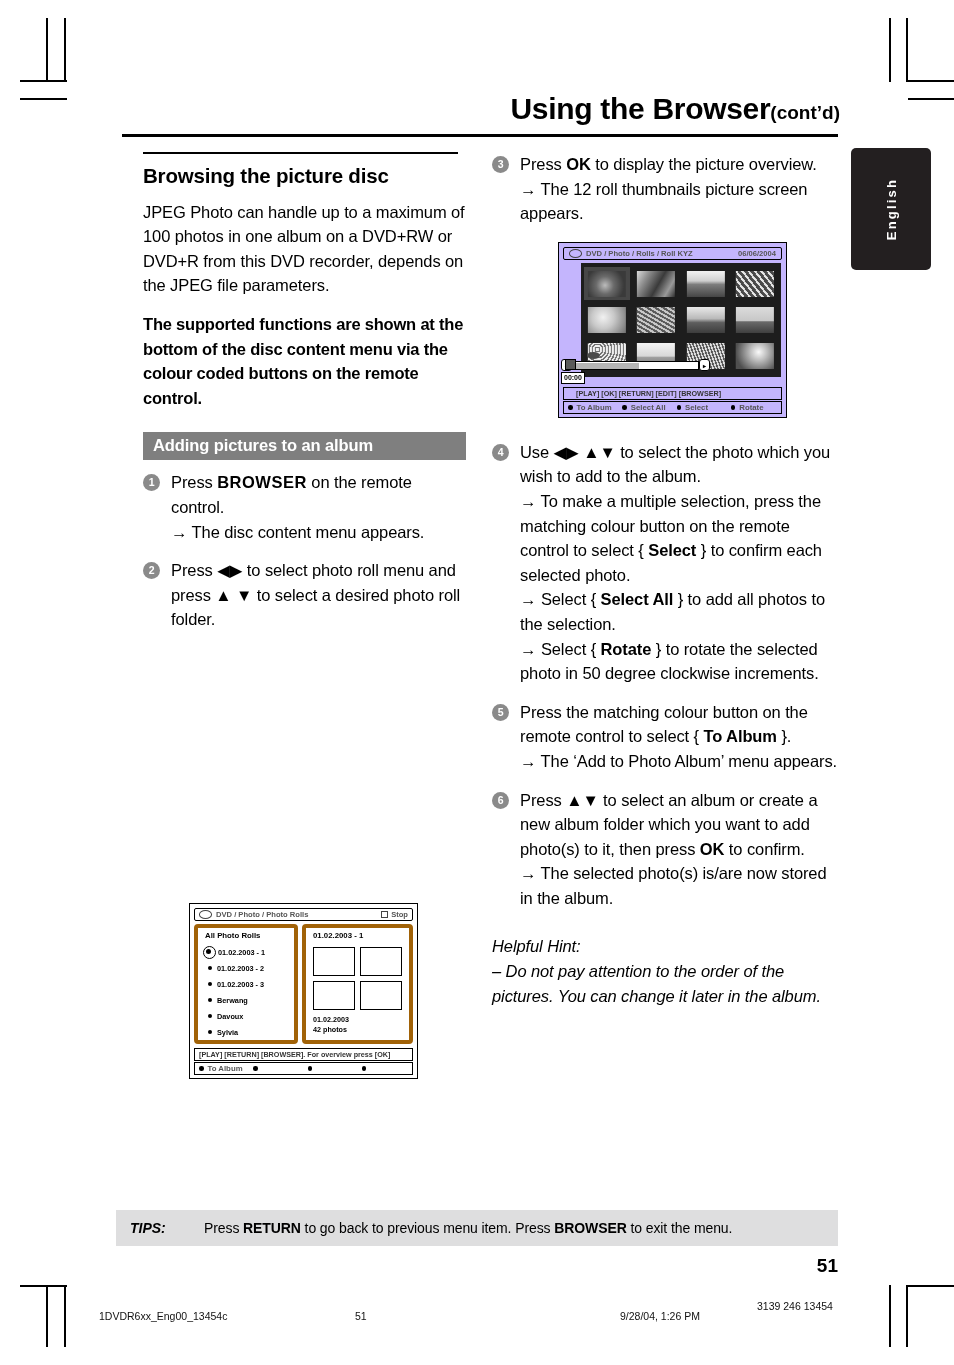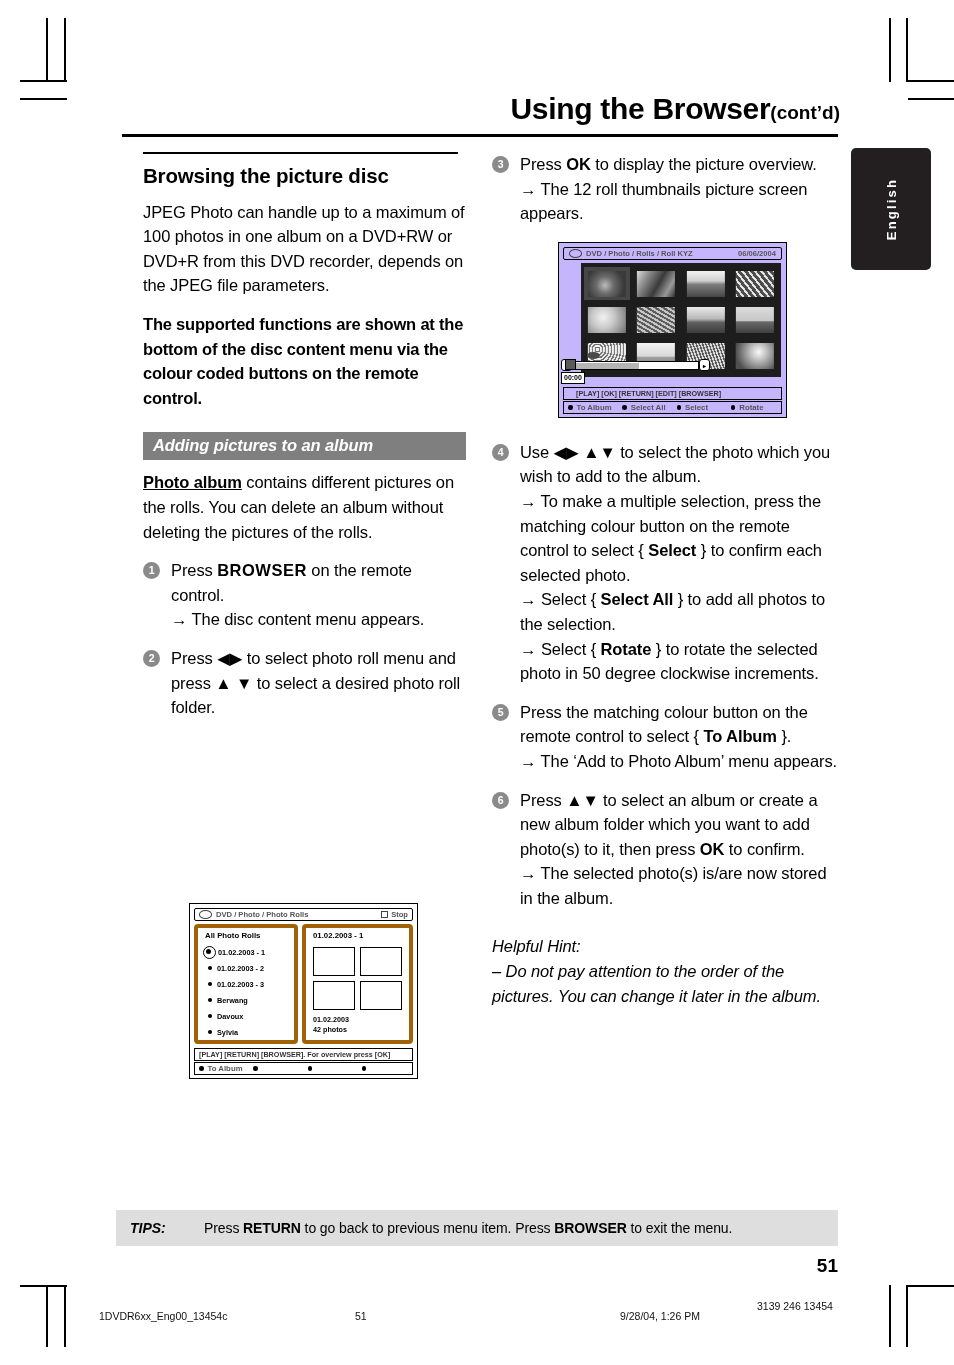--- a/index.html
+++ b/index.html
@@ -98,21 +98,20 @@
 
   
   .banner {
     background: #7f7f7f;
     color: #fff;
     font-size: 16.5px;
     font-weight: bold;
     padding: 4px 10px 5px 10px;
     margin: 22px 0 10px 0;
     letter-spacing: -0.1px;
-    font-style: italic;
   }
   .u { text-decoration: underline; font-weight: bold; }
 
   
   .step {
     position: relative;
     padding-left: 28px;
     margin: 0 0 14px 0;
     font-size: 16.5px;
     line-height: 24.6px;
@@ -409,21 +408,20 @@
 
   <div class="sec-rule"></div>
   <h2 class="sec-title">Browsing the picture disc</h2>
 
   <p class="body">JPEG Photo can handle up to a maximum of 100 photos in one album on a DVD+RW or DVD+R from this DVD recorder, depends on the JPEG file parameters.</p>
   <p class="body bold">The supported functions are shown at the bottom of the disc content menu via the colour coded buttons on the remote control.</p>
 
   <div class="banner">Adding pictures to an album</div>
 
 
-  <p class="body"><span class="u">Photo album</span><span> contains different pictures on the rolls. You can delete an album without deleting the pictures of the rolls.</span></p>
 
   <div class="step">
     <span class="num">1</span>
     <span>Press </span><b class="keys">BROWSER</b><span> on the remote control.</span>
     <span class="arrowline">→ The disc content menu appears.</span>
   </div>
 
   <div class="step">
     <span class="num">2</span>
     <span>Press </span><span>◀▶</span><span> to select photo roll menu and press </span><span>▲ ▼</span><span> to select a desired photo roll folder.</span>

